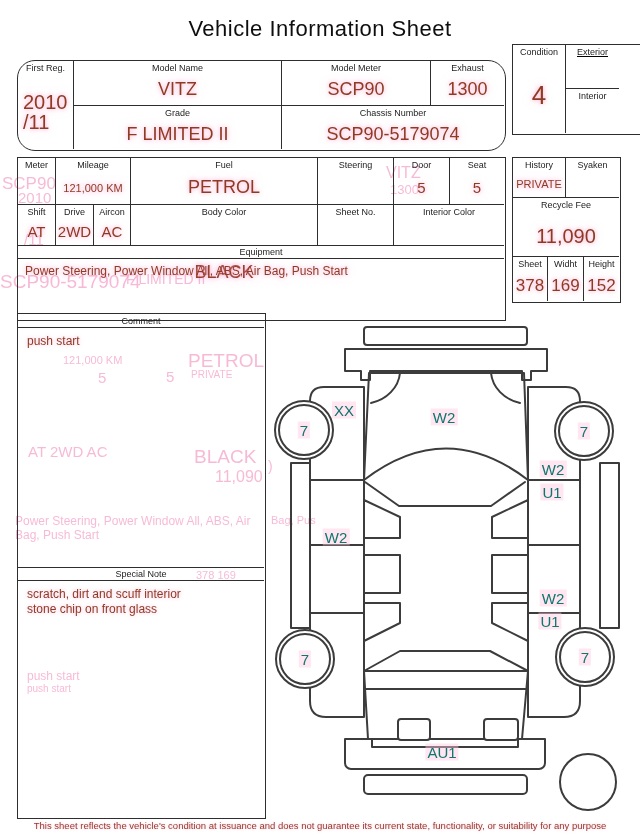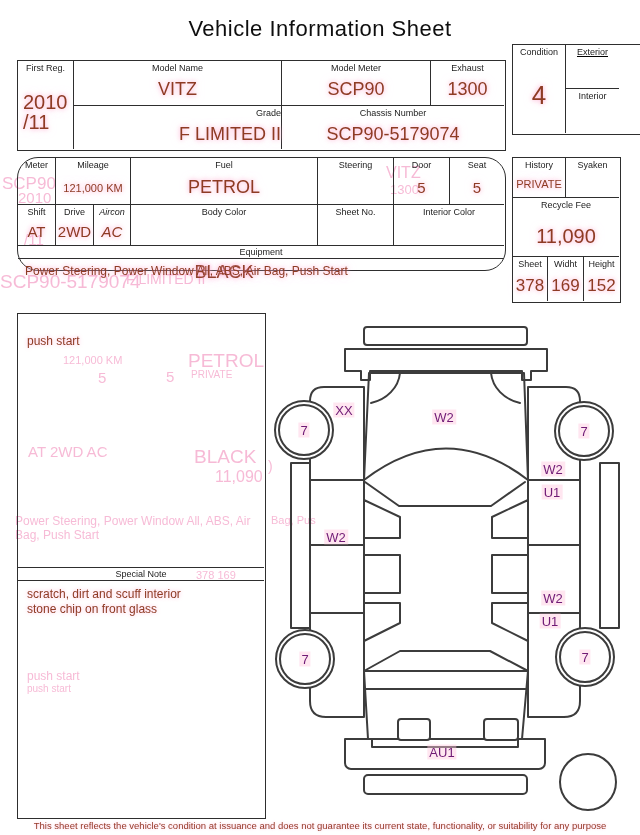--- a/index.html
+++ b/index.html
@@ -26,22 +26,22 @@
   .firstreg{font-size:20px;line-height:20px;flex-direction:column;align-items:flex-start;padding-left:5px;}
   .equipv{align-items:flex-start;justify-content:flex-start;padding:5px 7px;font-size:12px;white-space:normal;}
   .freeText{position:absolute;color:#8e3b24;font-size:12px;line-height:15px;
             text-shadow:0 0 4px rgba(255,165,205,.8);z-index:3;}
   .boxhdr{position:absolute;box-sizing:border-box;display:flex;align-items:center;justify-content:center;
           font-size:9px;color:#1c1c1c;}
   .ghost{position:absolute;color:#f5aacc;opacity:.8;white-space:nowrap;line-height:1.15;z-index:1;}
   .ghost.wrap{white-space:normal;}
   #diagram{position:absolute;left:272px;top:315px;width:366px;height:505px;z-index:2;}
   #diagram svg{position:absolute;left:0;top:0;}
-  .dg-label{position:absolute;transform:translate(-50%,-50%);font-size:13px;line-height:1;
-            color:#701a75;background:rgba(255,200,222,.45);padding:1px 2px;white-space:nowrap;z-index:4;}
+  .dg-label{position:absolute;transform:translate(-50%,-50%);font-size:15px;line-height:1;
+            color:#0f766e;background:rgba(255,200,222,.45);padding:1px 2px;white-space:nowrap;z-index:4;}
   .footer{position:absolute;left:0;top:820px;width:640px;text-align:center;font-size:9.5px;
           color:#963a28;text-shadow:0 0 3px rgba(255,180,215,.8);z-index:2;}
 </style>
 </head>
 <body>
 
 <div id="page">
 
   <div class="title">Vehicle Information Sheet</div>
 
@@ -62,41 +62,41 @@
       <div class="ghost" style="left: 194px; top: 446px; font-size: 19px;">BLACK</div>
       <div class="ghost" style="left: 215px; top: 468px; font-size: 16px;">11,090</div>
       <div class="ghost wrap" style="left: 15px; top: 515px; font-size: 12px; width: 250px;">Power Steering, Power Window  All, ABS, Air Bag, Push Start</div>
       <div class="ghost" style="left: 196px; top: 569px; font-size: 11px;">378  169</div>
       <div class="ghost" style="left: 27px; top: 670px; font-size: 12px;">push start</div>
       <div class="ghost" style="left: 27px; top: 683px; font-size: 10px;">push start</div>
       <div class="ghost" style="left: 268px; top: 458px; font-size: 14px;">)</div>
       <div class="ghost" style="left: 271px; top: 514px; font-size: 11px;">Bag, Pus</div>
     </div>
 
-  <div class="tbl" style="left:17px;top:60px;width:489px;height:91px;">
+  <div class="tbl" style="left:17px;top:60px;width:489px;height:91px;border-radius:18px;">
     <div class="cell br" style="left:0;top:0;width:56px;height:88px;">
       <div class="cl">First Reg.</div>
       <div class="cv firstreg">
         <span>2010</span>
         <span>/11</span>
       </div>
     </div>
     <div class="cell br bb" style="left:56px;top:0;width:208px;height:45px;">
       <div class="cl">Model Name</div>
       <div class="cv v-lg">VITZ</div>
     </div>
     <div class="cell br bb" style="left:264px;top:0;width:149px;height:45px;">
       <div class="cl">Model Meter</div>
       <div class="cv v-lg">SCP90</div>
     </div>
     <div class="cell bb" style="left:413px;top:0;width:73px;height:45px;">
       <div class="cl">Exhaust</div>
       <div class="cv v-lg">1300</div>
     </div>
-    <div class="cell br" style="left:56px;top:45px;width:208px;height:43px;align-items:flex-end;">
+    <div class="cell br" style="left:56px;top:45px;width:208px;height:43px;">
       <div class="cl">Grade</div>
       <div class="cv v-lg">F LIMITED II</div>
     </div>
     <div class="cell" style="left:264px;top:45px;width:222px;height:43px;">
       <div class="cl">Chassis Number</div>
       <div class="cv v-lg">SCP90-5179074</div>
     </div>
   </div>
 
   <div class="tbl" style="left:512px;top:44px;width:130px;height:91px;">
@@ -107,21 +107,21 @@
     <div class="cell bb" style="left:53px;top:0;width:53px;height:44px;text-decoration:underline;">
       <div class="cl">Exterior</div>
       <div class="cv v-md"></div>
     </div>
     <div class="cell" style="left:53px;top:44px;width:53px;height:44px;">
       <div class="cl">Interior</div>
       <div class="cv v-md"></div>
     </div>
   </div>
 
-  <div class="tbl" style="left:17px;top:157px;width:489px;height:114px;border-radius:21px;">
+  <div class="tbl" style="left:17px;top:157px;width:489px;height:164px;">
     <div class="cell br bb" style="left:0;top:0;width:38px;height:47px;">
       <div class="cl">Meter</div>
       <div class="cv v-sm"></div>
     </div>
     <div class="cell br bb" style="left:38px;top:0;width:75px;height:47px;">
       <div class="cl">Mileage</div>
       <div class="cv v-sm">121,000 KM</div>
     </div>
     <div class="cell br bb" style="left:113px;top:0;width:187px;height:47px;">
       <div class="cl">Fuel</div>
@@ -140,21 +140,21 @@
       <div class="cv v-md">5</div>
     </div>
     <div class="cell br bb" style="left:0;top:47px;width:38px;height:41px;">
       <div class="cl">Shift</div>
       <div class="cv v-md">AT</div>
     </div>
     <div class="cell br bb" style="left:38px;top:47px;width:38px;height:41px;">
       <div class="cl">Drive</div>
       <div class="cv v-md">2WD</div>
     </div>
-    <div class="cell br bb" style="left:76px;top:47px;width:37px;height:41px;font-style:italic;">
+    <div class="cell br bb" style="left:76px;top:47px;width:37px;height:41px;">
       <div class="cl">Aircon</div>
       <div class="cv v-md">AC</div>
     </div>
     <div class="cell br bb" style="left:113px;top:47px;width:187px;height:41px;gap:44px;">
       <div class="cl">Body Color</div>
       <div class="cv v-lg">BLACK</div>
     </div>
     <div class="cell br bb" style="left:300px;top:47px;width:76px;height:41px;">
       <div class="cl">Sheet No.</div>
       <div class="cv v-sm"></div>
@@ -190,20 +190,21 @@
       <div class="cl">Widht</div>
       <div class="cv v-dim">169</div>
     </div>
     <div class="cell" style="left:71px;top:99px;width:35px;height:44px;">
       <div class="cl">Height</div>
       <div class="cv v-dim">152</div>
     </div>
   </div>
 
   <div class="tbl" style="left:17px;top:313px;width:249px;height:506px;">
+    <div class="boxhdr bb" style="left:0;top:0;width:246px;height:14px;">Comment</div>
     <div class="freeText" style="left:9px;top:20px;width:228px;">push start</div>
     <div class="boxhdr bt bb" style="left:0;top:253px;width:246px;height:14px;">Special Note</div>
     <div class="freeText" style="left:9px;top:273px;width:228px;">
       <div>scratch, dirt and scuff interior</div>
       <div>stone chip on front glass</div>
     </div>
   </div>
 
   <div id="diagram">
     <svg width="366" height="505" viewBox="0 0 366 505">

